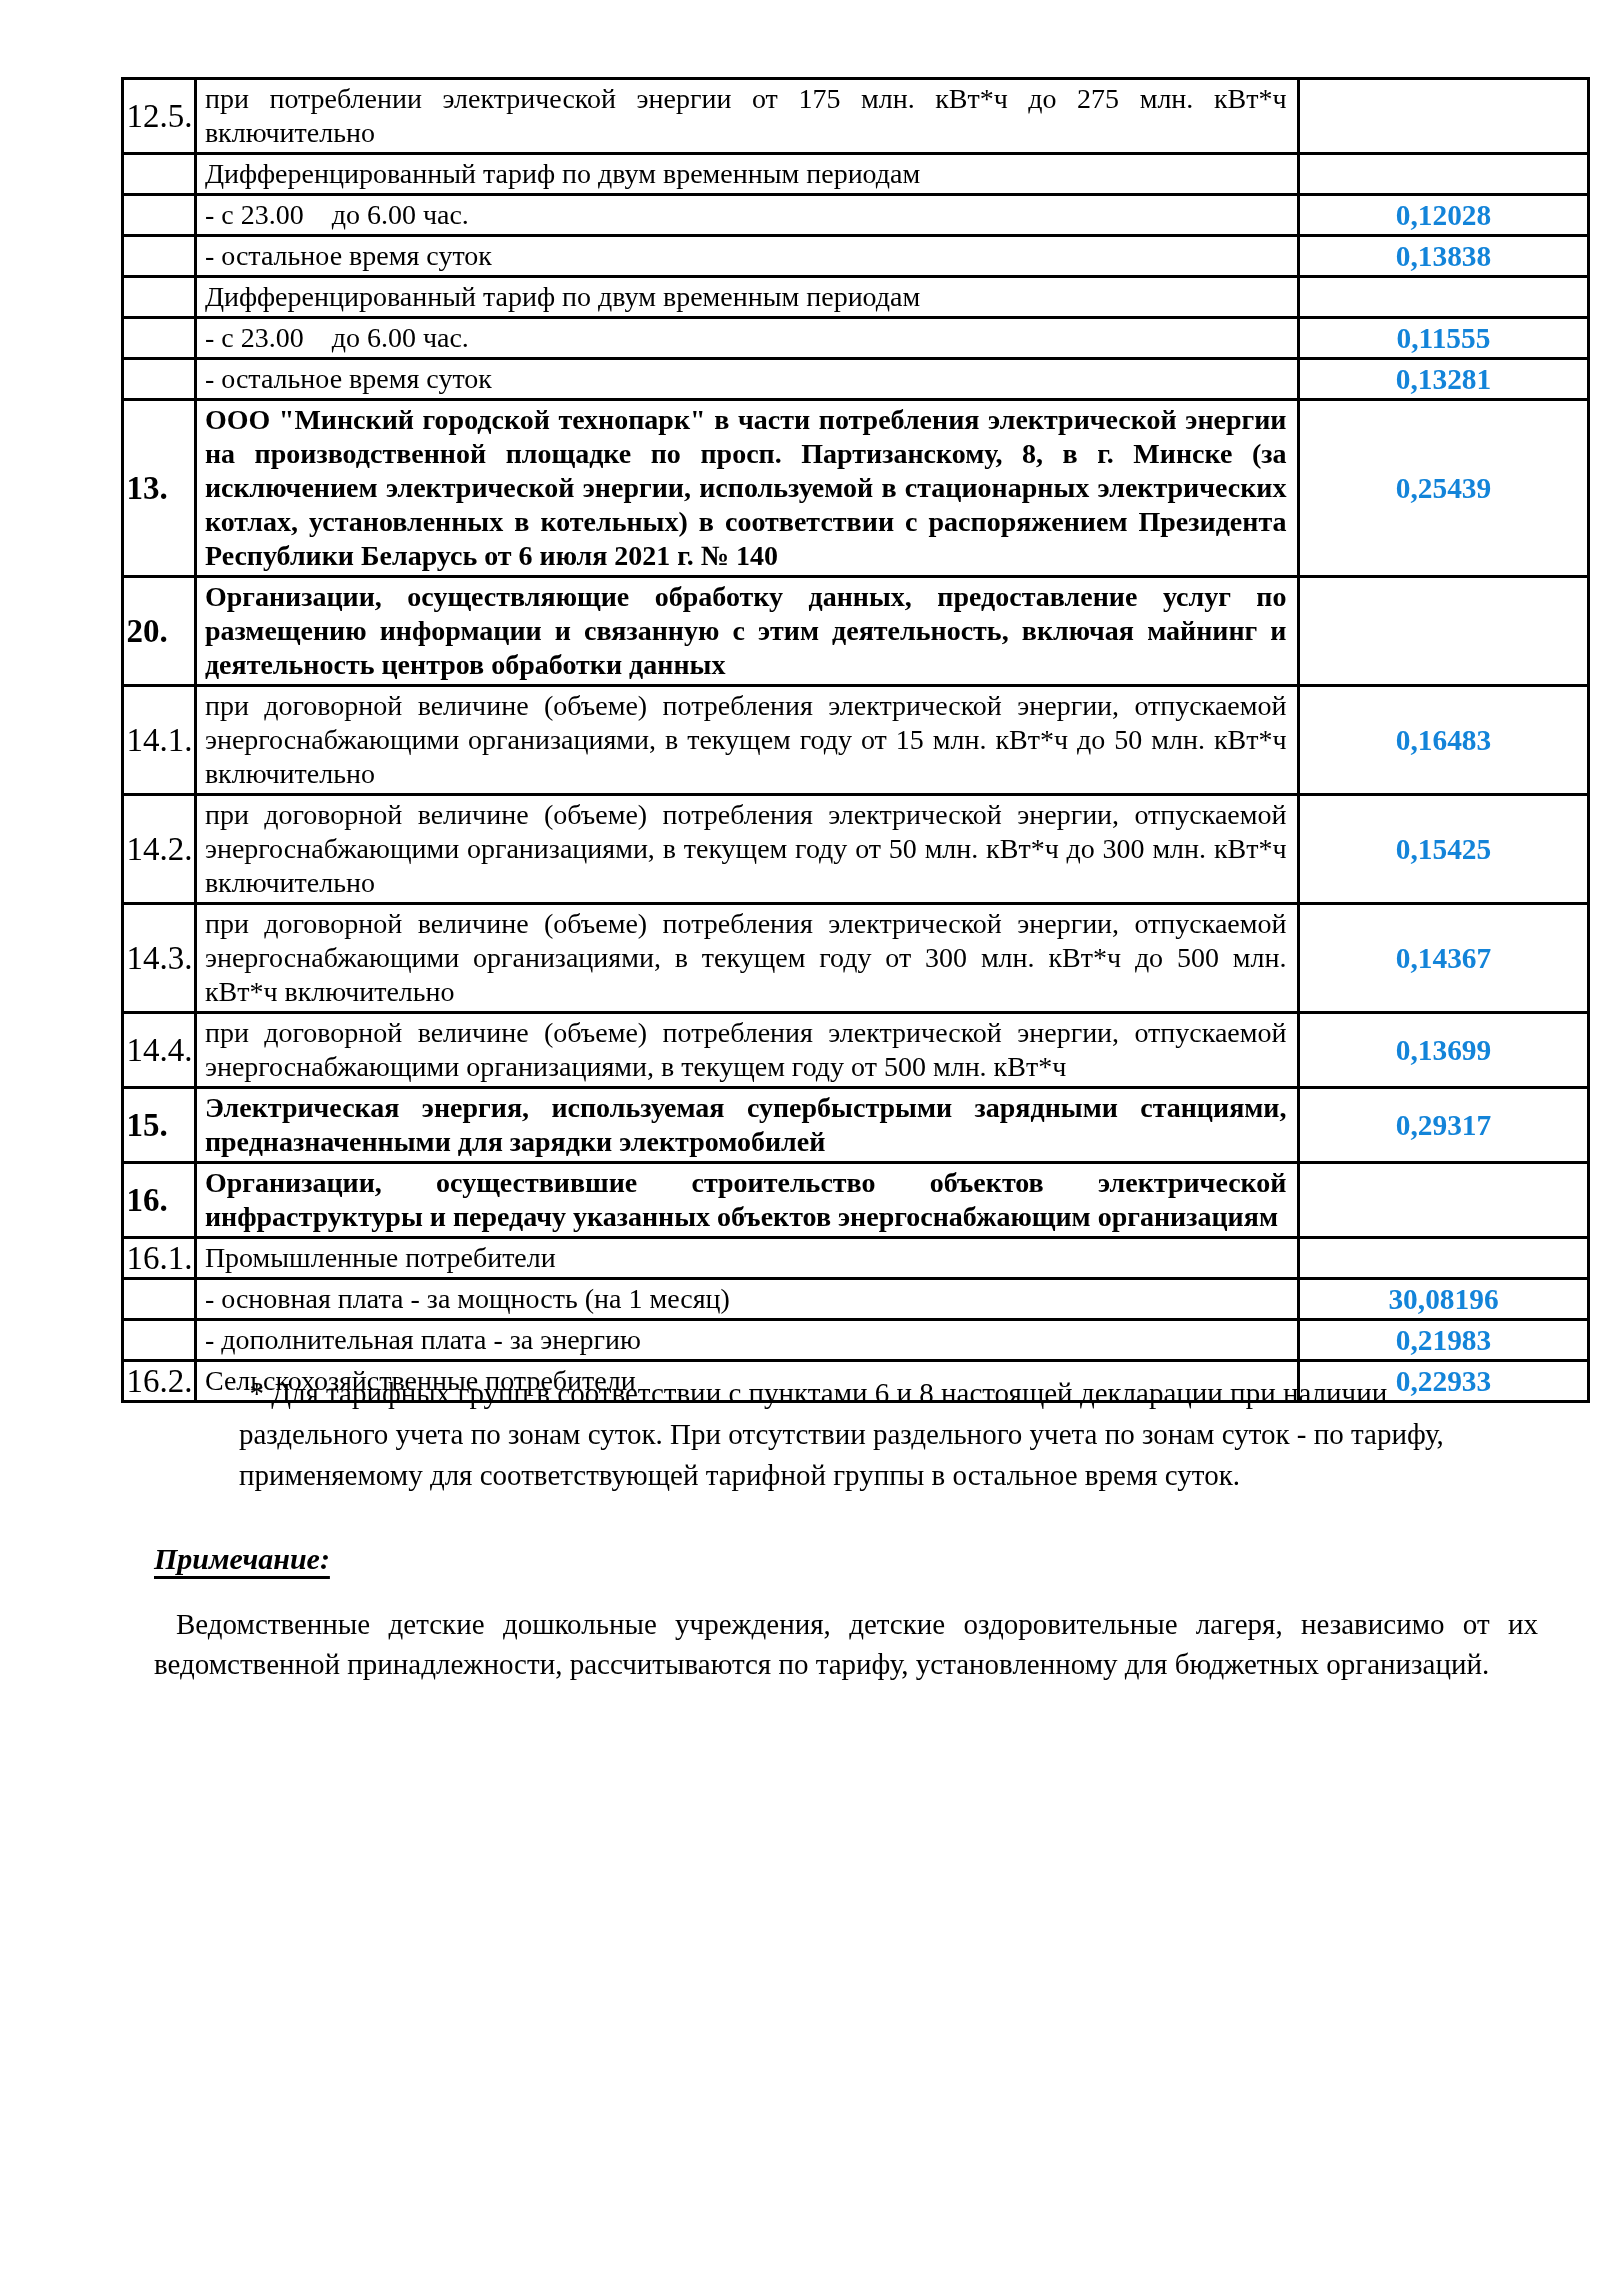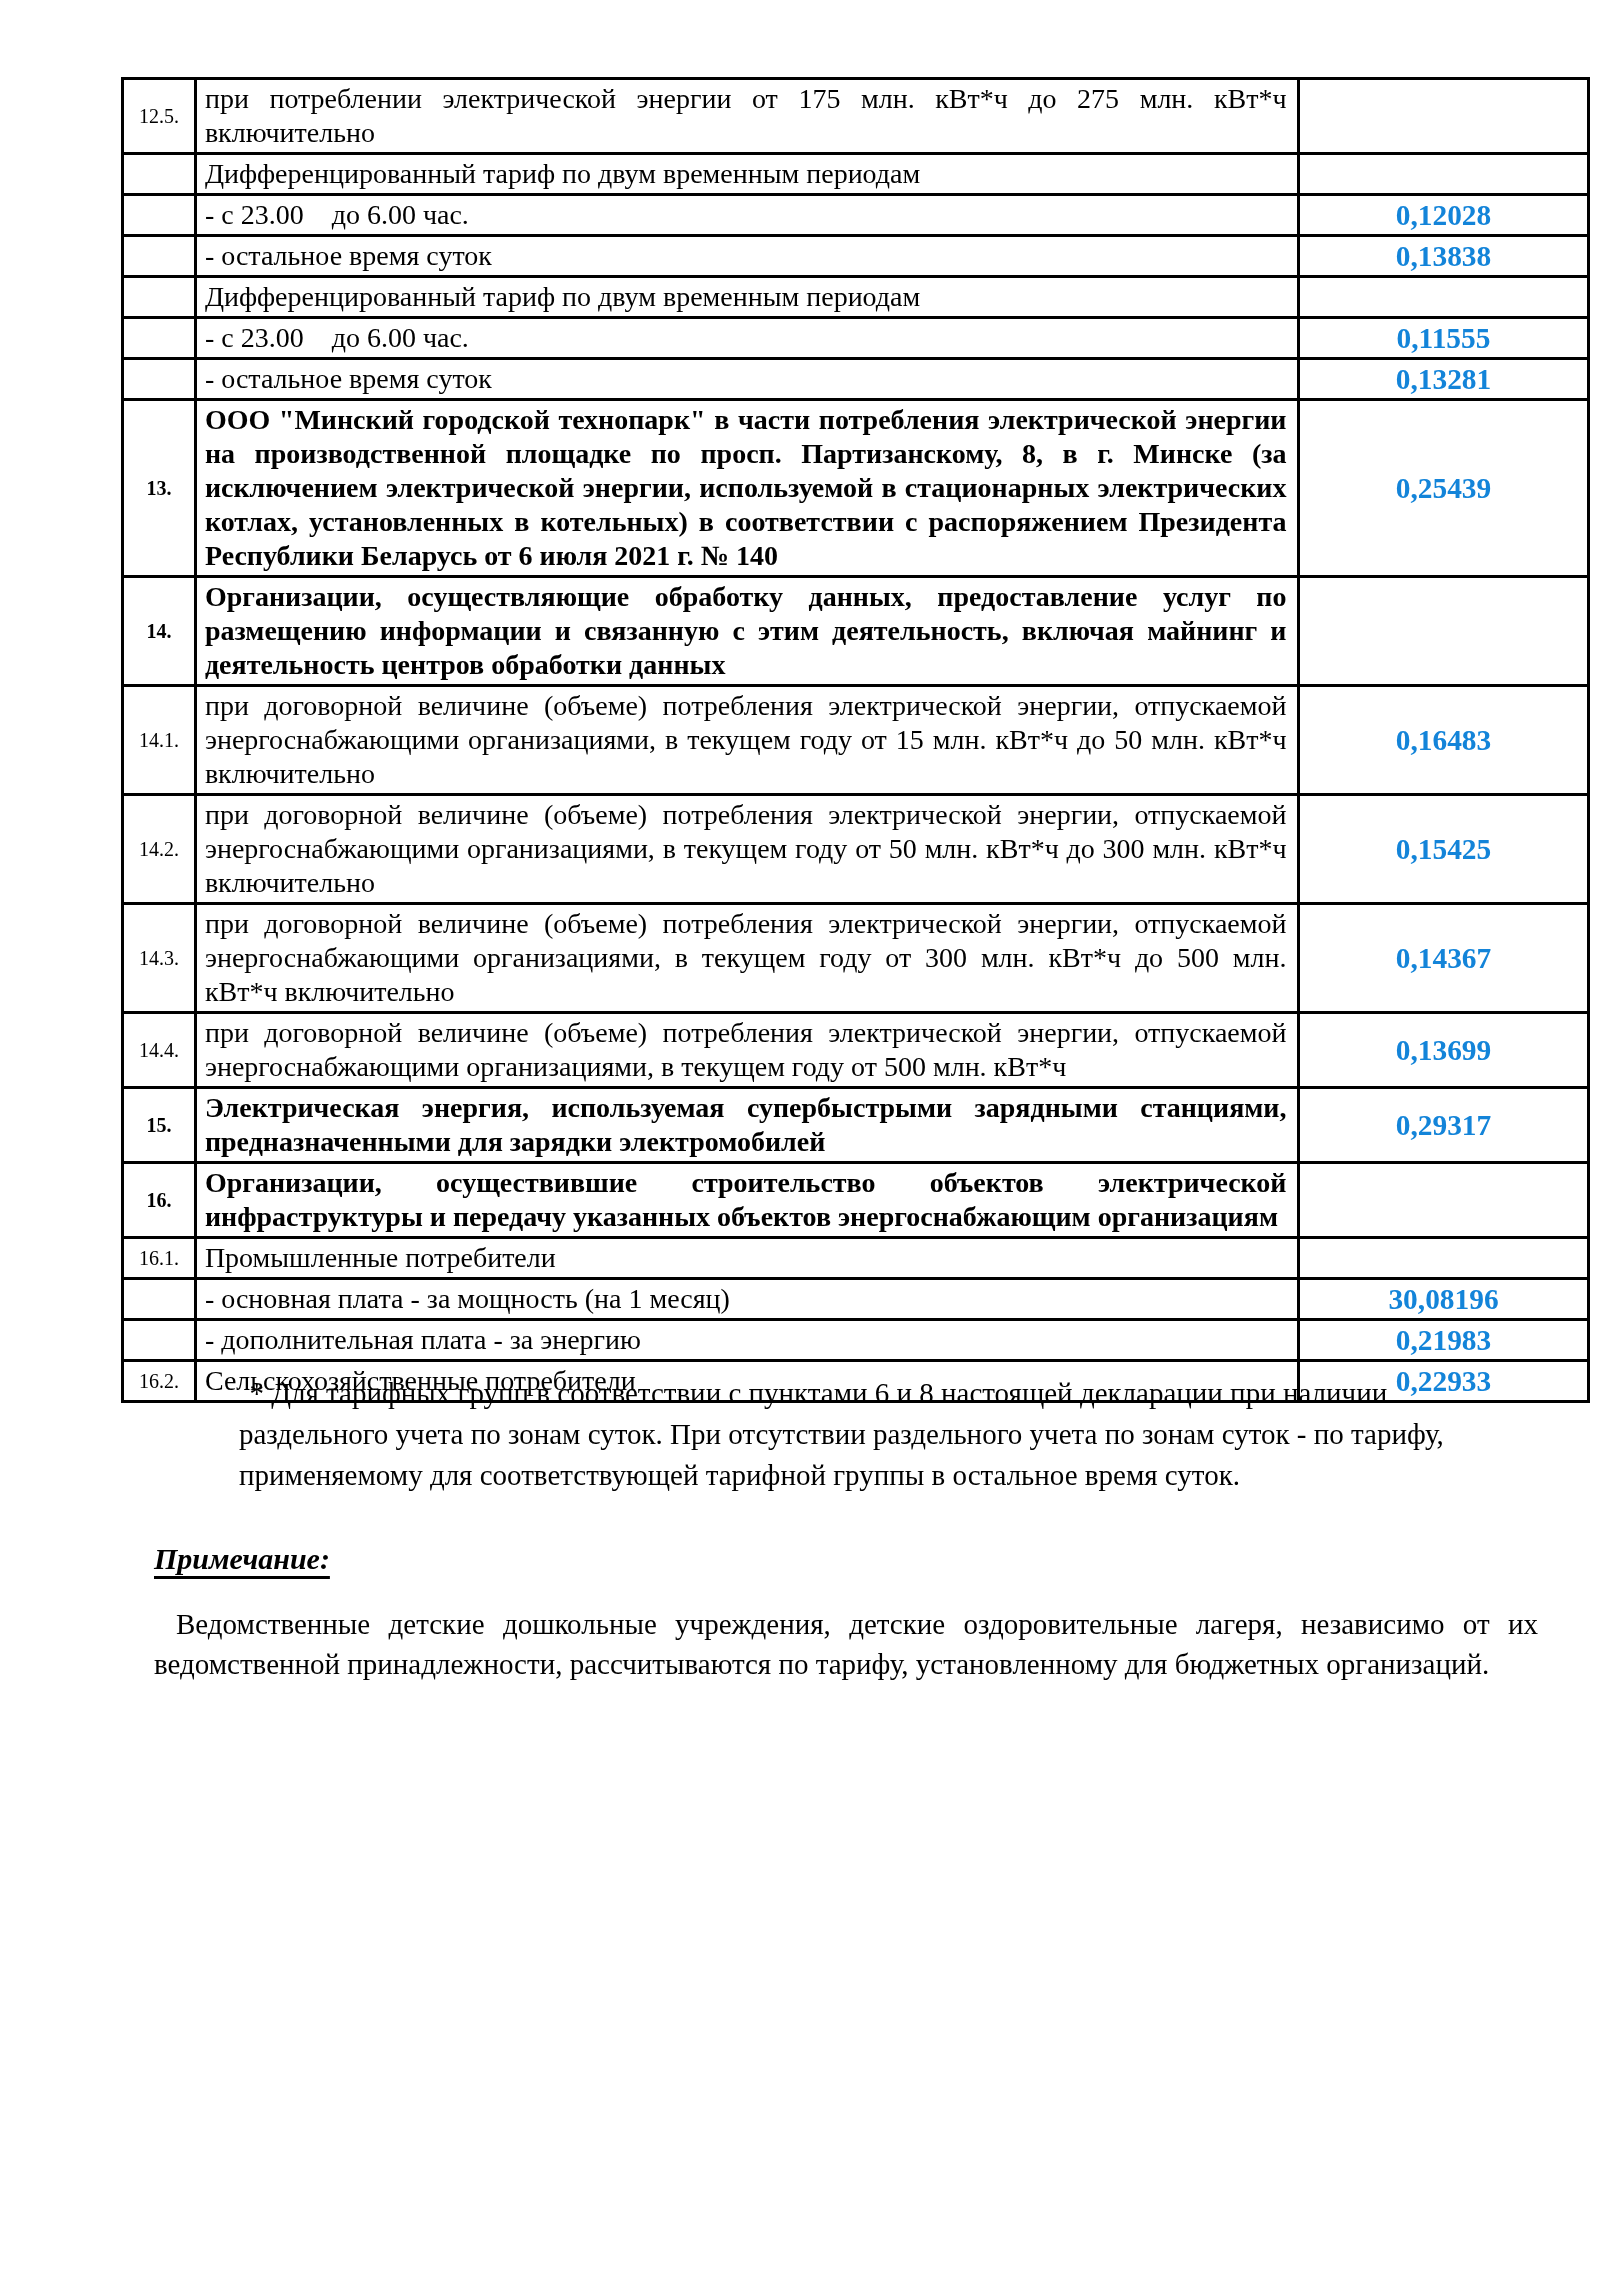--- a/index.html
+++ b/index.html
@@ -26,22 +26,21 @@
     border-collapse: collapse;
     table-layout: fixed;
     width: 100%;
     border: 3.9px solid #000;
   }
   table.tariff td {
     border: 3.3px solid #000;
     vertical-align: middle;
   }
   td.num {
-    text-align: center;
-    font-size: 20px;
+    font-size: 33px;
     line-height: 34px;
     padding: 1.3px 2.6px;
   }
   td.desc {
     text-align: justify;
     font-size: 28px;
     line-height: 34px;
     padding: 2px 10.5px 2px 7.9px;
   }
   td.val {
@@ -140,21 +139,21 @@
             <td class="num"></td>
             <td class="desc">- остальное время суток</td>
             <td class="val">0,13281</td>
           </tr>
           <tr class="bold">
             <td class="num">13.</td>
             <td class="desc">ООО "Минский городской технопарк" в части потребления электрической энергии на производственной площадке по просп. Партизанскому, 8, в г. Минске (за исключением электрической энергии, используемой в стационарных электрических котлах, установленных в котельных) в соответствии с распоряжением Президента Республики Беларусь от 6 июля 2021 г. № 140</td>
             <td class="val">0,25439</td>
           </tr>
           <tr class="bold">
-            <td class="num">14.</td>
+            <td class="num">20.</td>
             <td class="desc">Организации, осуществляющие обработку данных, предоставление услуг по размещению информации и связанную с этим деятельность, включая майнинг и деятельность центров обработки данных</td>
             <td class="val"></td>
           </tr>
           <tr>
             <td class="num">14.1.</td>
             <td class="desc">при договорной величине (объеме) потребления электрической энергии, отпускаемой энергоснабжающими организациями, в текущем году от 15 млн. кВт*ч до 50 млн. кВт*ч включительно</td>
             <td class="val">0,16483</td>
           </tr>
           <tr>
             <td class="num">14.2.</td>

